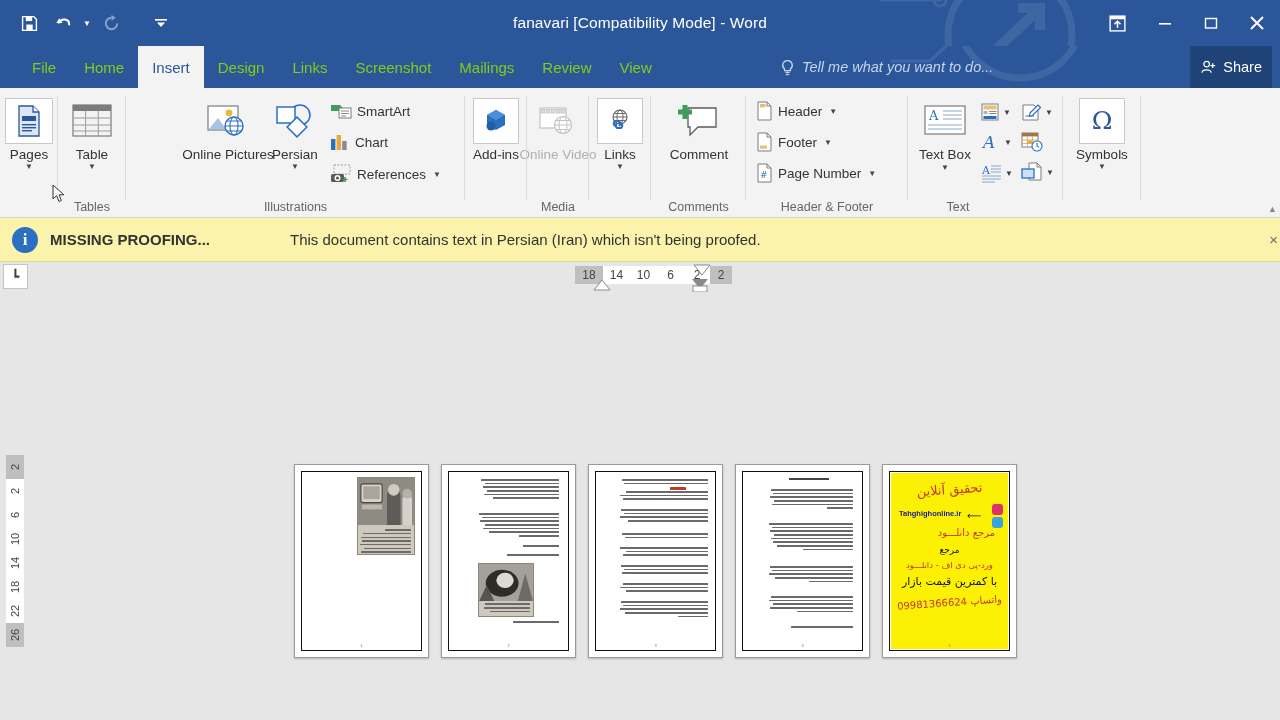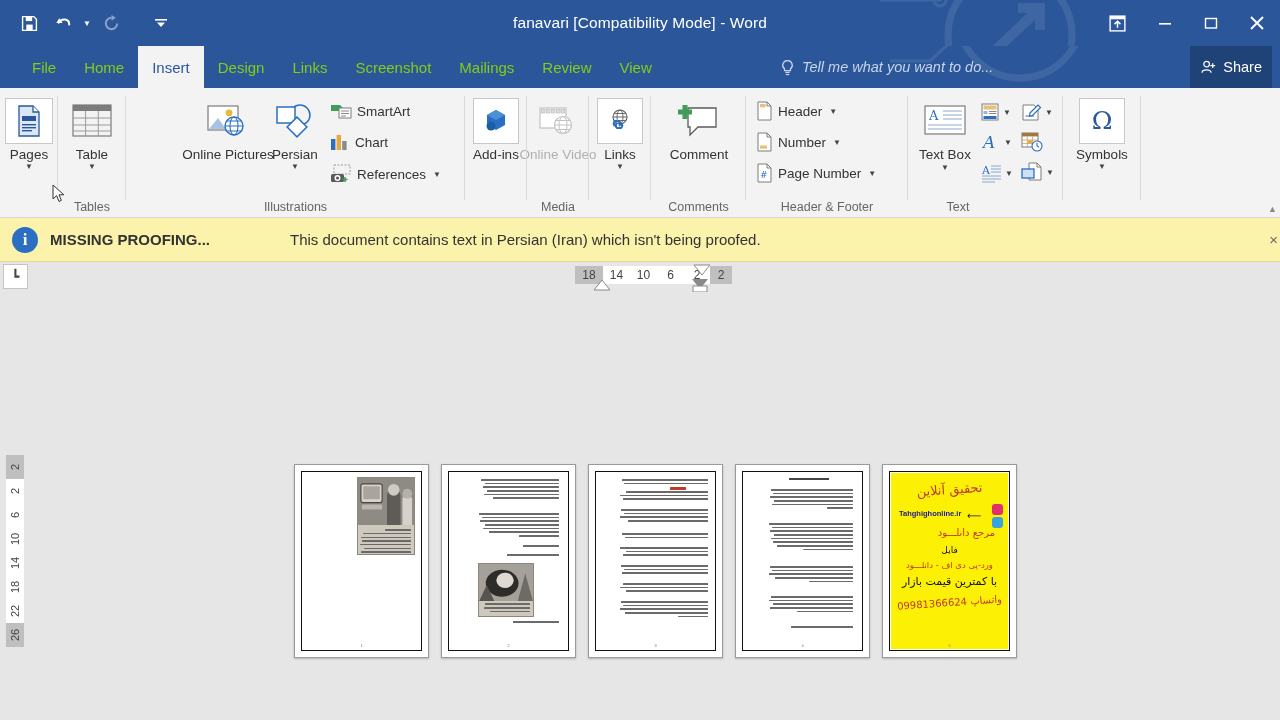--- a/index.html
+++ b/index.html
@@ -507,21 +507,21 @@
       <span>Header</span>
       <span class="caret">▼</span>
     </div>
 
     <div class="smallbtn" style="left:10px; top:44px;">
       <svg width="17" height="20" viewBox="0 0 17 20">
         <path d="M2 1 h9 l4 4 v14 H2 Z" fill="#fff" stroke="#7c7c7c" stroke-width="1"></path>
         <path d="M11 1 v4 h4" fill="none" stroke="#7c7c7c" stroke-width="1"></path>
         <rect x="4" y="13.5" width="7" height="3.2" fill="#e8c07a"></rect>
       </svg>
-      <span>Number</span>
+      <span>Footer</span>
       <span class="caret">▼</span>
     </div>
 
     <div class="smallbtn" style="left:10px; top:75px;">
       <svg width="17" height="20" viewBox="0 0 17 20">
         <path d="M2 1 h9 l4 4 v14 H2 Z" fill="#fff" stroke="#7c7c7c" stroke-width="1"></path>
         <path d="M11 1 v4 h4" fill="none" stroke="#7c7c7c" stroke-width="1"></path>
         <text x="4" y="15" font-size="9" fill="#2b6fc2" font-family="DejaVu Sans, sans-serif">#</text>
       </svg>
       <span>Page Number</span>
@@ -839,21 +839,21 @@
 
     <div class="pagethumb">
       <div class="pageinner"></div>
       <div class="ad">
         <div class="ad-t1">تحقیق آنلاین</div>
         <div class="ad-site">Tahghighonline.ir</div>
         <div class="ad-arrow">⟵</div>
         <div class="ad-badge1"></div>
         <div class="ad-badge2"></div>
         <div class="ad-t2">مرجع دانلـــود</div>
-        <div class="ad-t3">فایل</div>
+        <div class="ad-t3">مرجع</div>
         <div class="ad-t4">ورد-پی دی اف - دانلـــود</div>
         <div class="ad-t5">با کمترین قیمت بازار</div>
         <div class="ad-t6">واتساپ 09981366624</div>
       </div>
       <div class="pg-num">5</div>
     </div>
   </div>
 
 </div>
 

